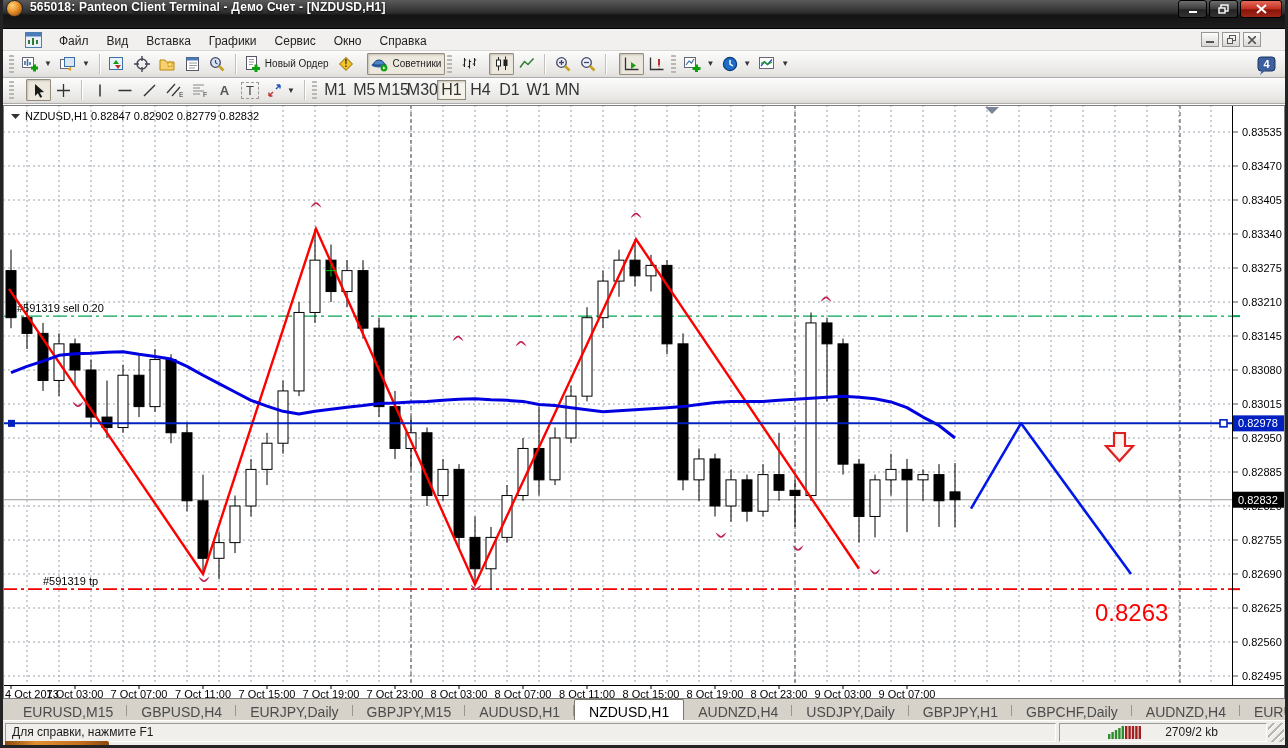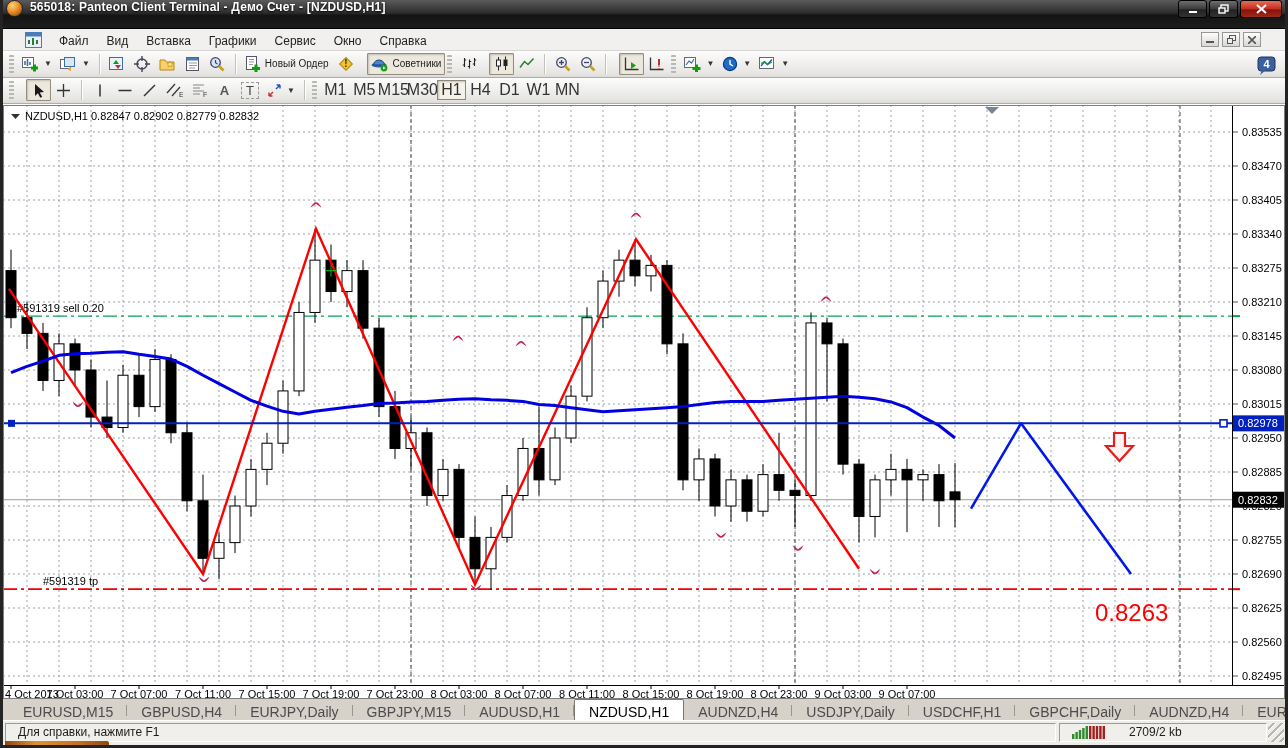--- a/index.html
+++ b/index.html
@@ -48,23 +48,23 @@
   .chart-region svg { display:block; }
   
   .tabsbar { height:22px; background:#D6D2CA; border-top:1px solid #98948C; display:flex; align-items:flex-end; padding:0 6px; }
   .tab { font-size:14px; color:#4c4c4c; padding:3px 14px 3px 14px; height:19px; position:relative; white-space:nowrap; }
   .tab:not(.active):not(:last-of-type)::after { content:""; position:absolute; right:0; top:4px; height:11px; width:1px; background:#9a968e; }
   .tab.active { background:#fff; color:#000; border:1px solid #7a766e; border-bottom:none; border-radius:2px 2px 0 0; height:21px; padding-top:4px; }
   .tab-scroll { margin-left:auto; display:flex; gap:6px; padding:0 4px 4px 0; color:#555; font-size:10px; }
   
   .statusbar { height:26px; background:#EFEDE9; border-top:1px solid #fff; display:flex; align-items:stretch; position:relative; }
   .spanel { border:1px solid; border-color:#9c9a94 #fff #fff #9c9a94; margin:2px 1px 3px 2px; display:flex; align-items:center;
-            padding:0 12px; font-size:12px; color:#1c1c1c; background:#F1EFEB; }
+            padding:0 6px; font-size:12px; color:#1c1c1c; background:#F1EFEB; }
   .spanel.help { flex:1; }
-  .spanel.traffic { width:208px; gap:23px; justify-content:flex-start;}
+  .spanel.traffic { width:208px; gap:23px; justify-content:center;}
   .sizegrip { width:16px; margin:2px 1px 3px 0;
       background:repeating-linear-gradient(135deg, transparent 0 3px, #b9b7b0 3px 5px, #fff 5px 6px); }
   .progress-strip { position:absolute; left:2px; bottom:0px; width:104px; height:4px;
       background:linear-gradient(90deg,#8a4a10,#e09030 30%,#c87020 70%,#8a4a10); border-radius:0 2px 0 0; }
 </style>
 </head>
 <body>
 
 <div class="window">
 
@@ -661,21 +661,21 @@
   <div class="tabsbar">
     <span id="tab-items" style="display:flex;align-items:flex-end">
         <span class="tab">EURUSD,M15</span>
         <span class="tab">GBPUSD,H4</span>
         <span class="tab">EURJPY,Daily</span>
         <span class="tab">GBPJPY,M15</span>
         <span class="tab">AUDUSD,H1</span>
         <span class="tab active">NZDUSD,H1</span>
         <span class="tab">AUDNZD,H4</span>
         <span class="tab">USDJPY,Daily</span>
-        <span class="tab">USDCHF,H1</span>
+        <span class="tab">GBPJPY,H1</span>
         <span class="tab">GBPCHF,Daily</span>
         <span class="tab">AUDNZD,H4</span>
         <span class="tab">EURUSD,H4</span>
       </span>
     <div class="tab-scroll">
       <span>◄</span>
       <span>►</span>
     </div>
   </div>
 

